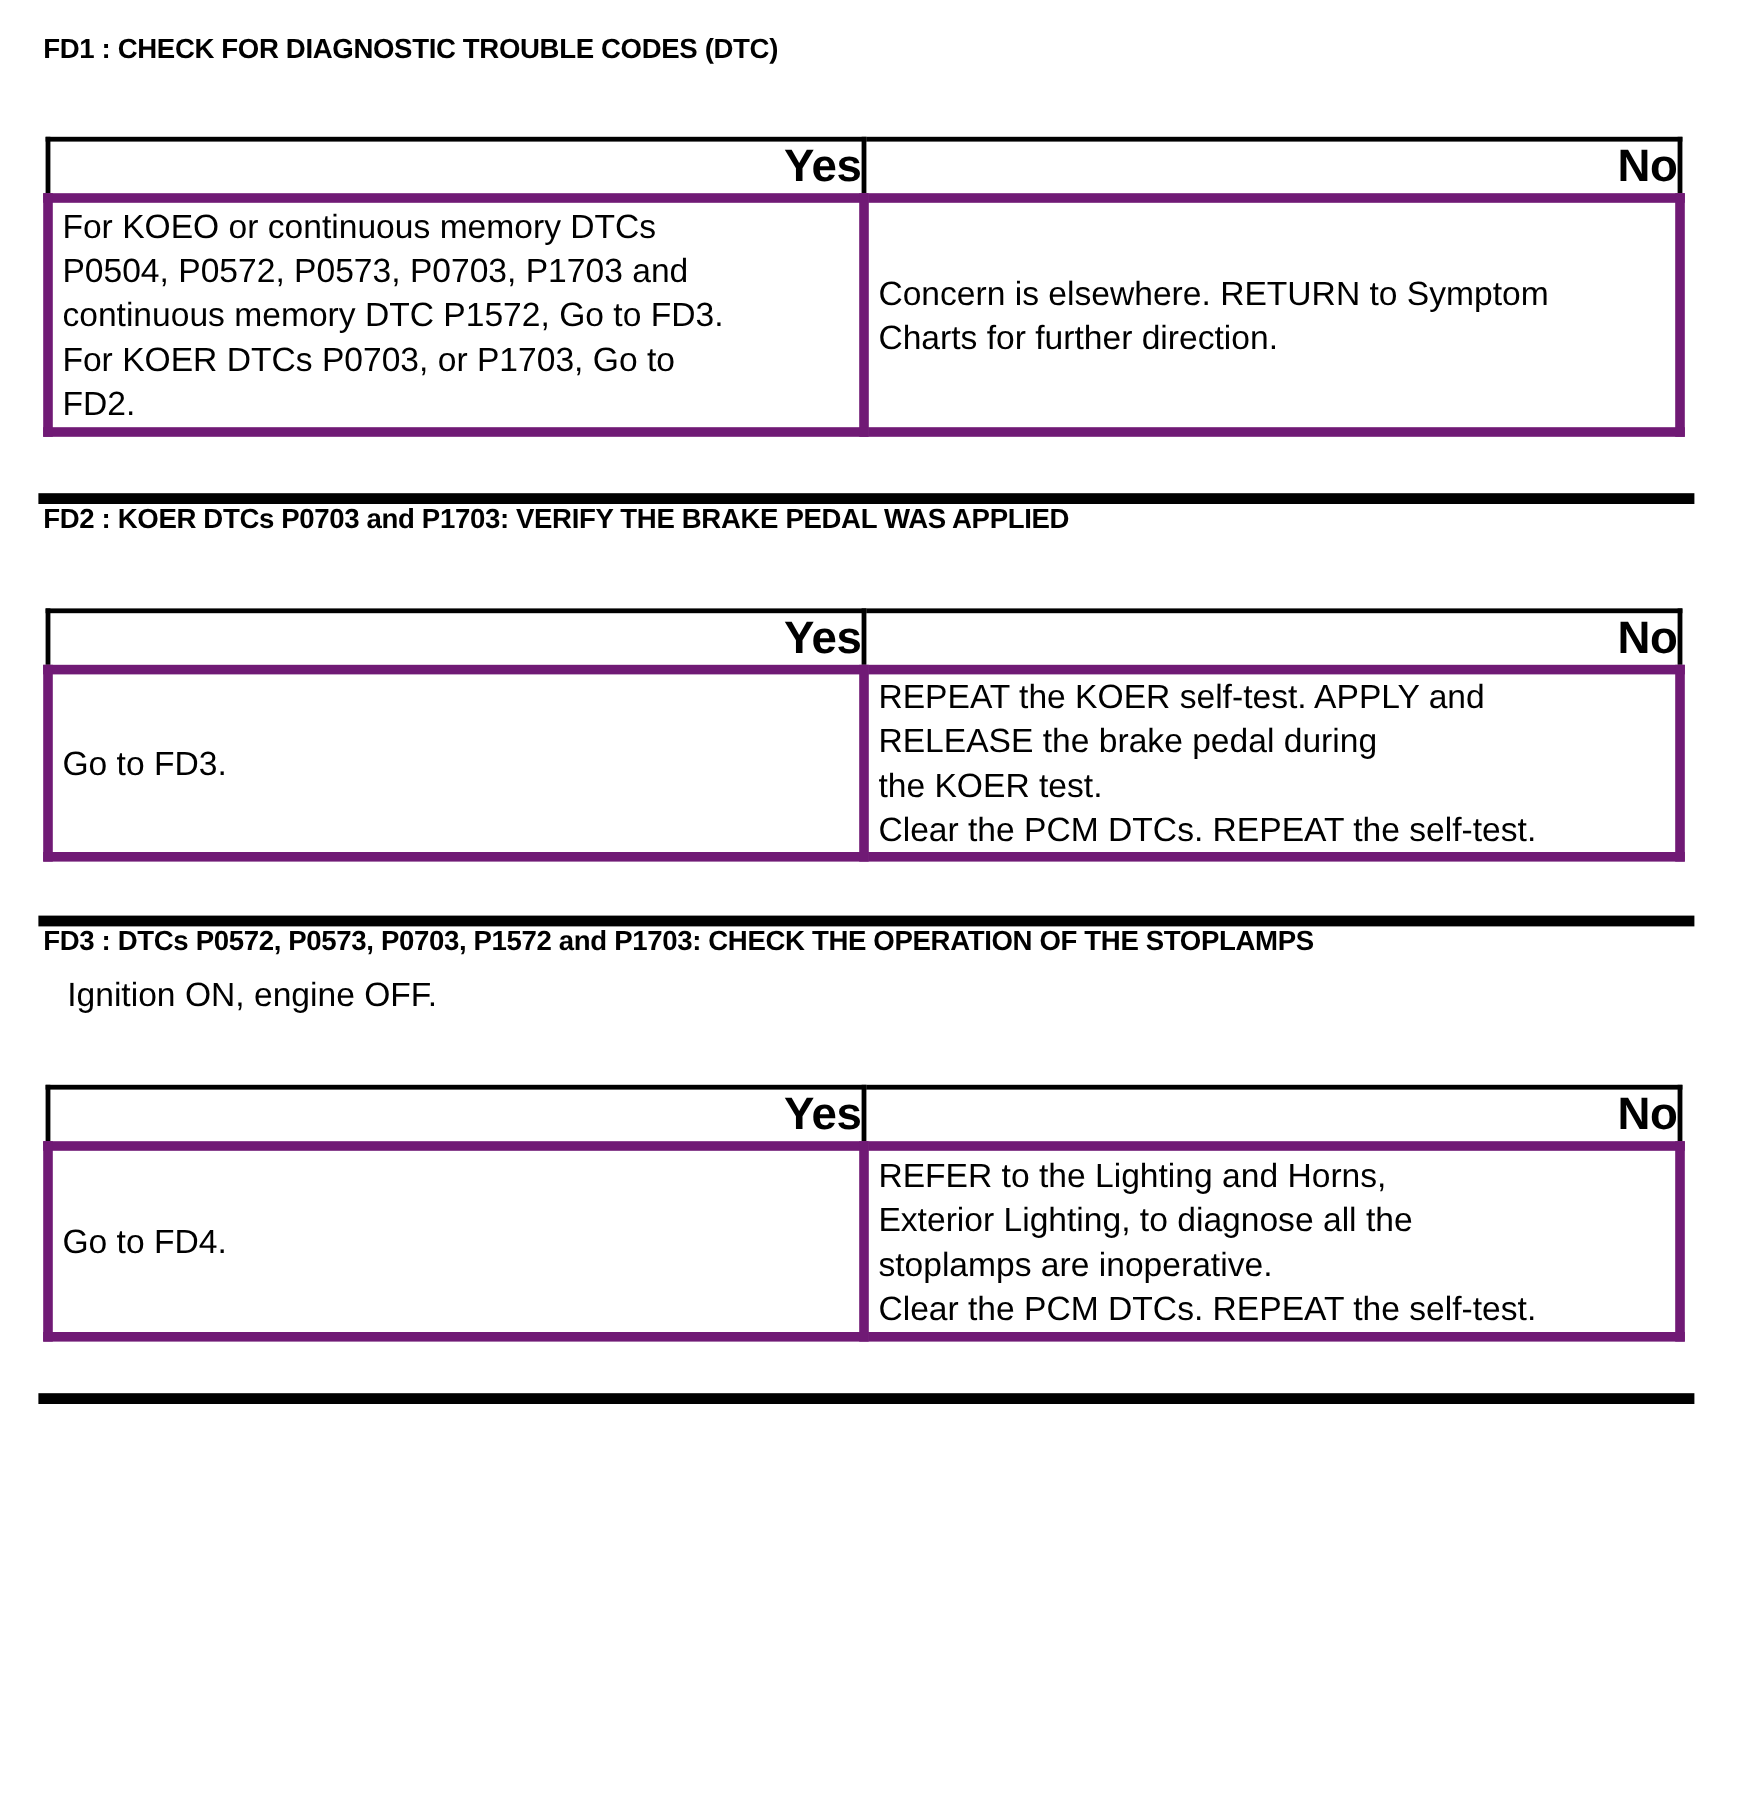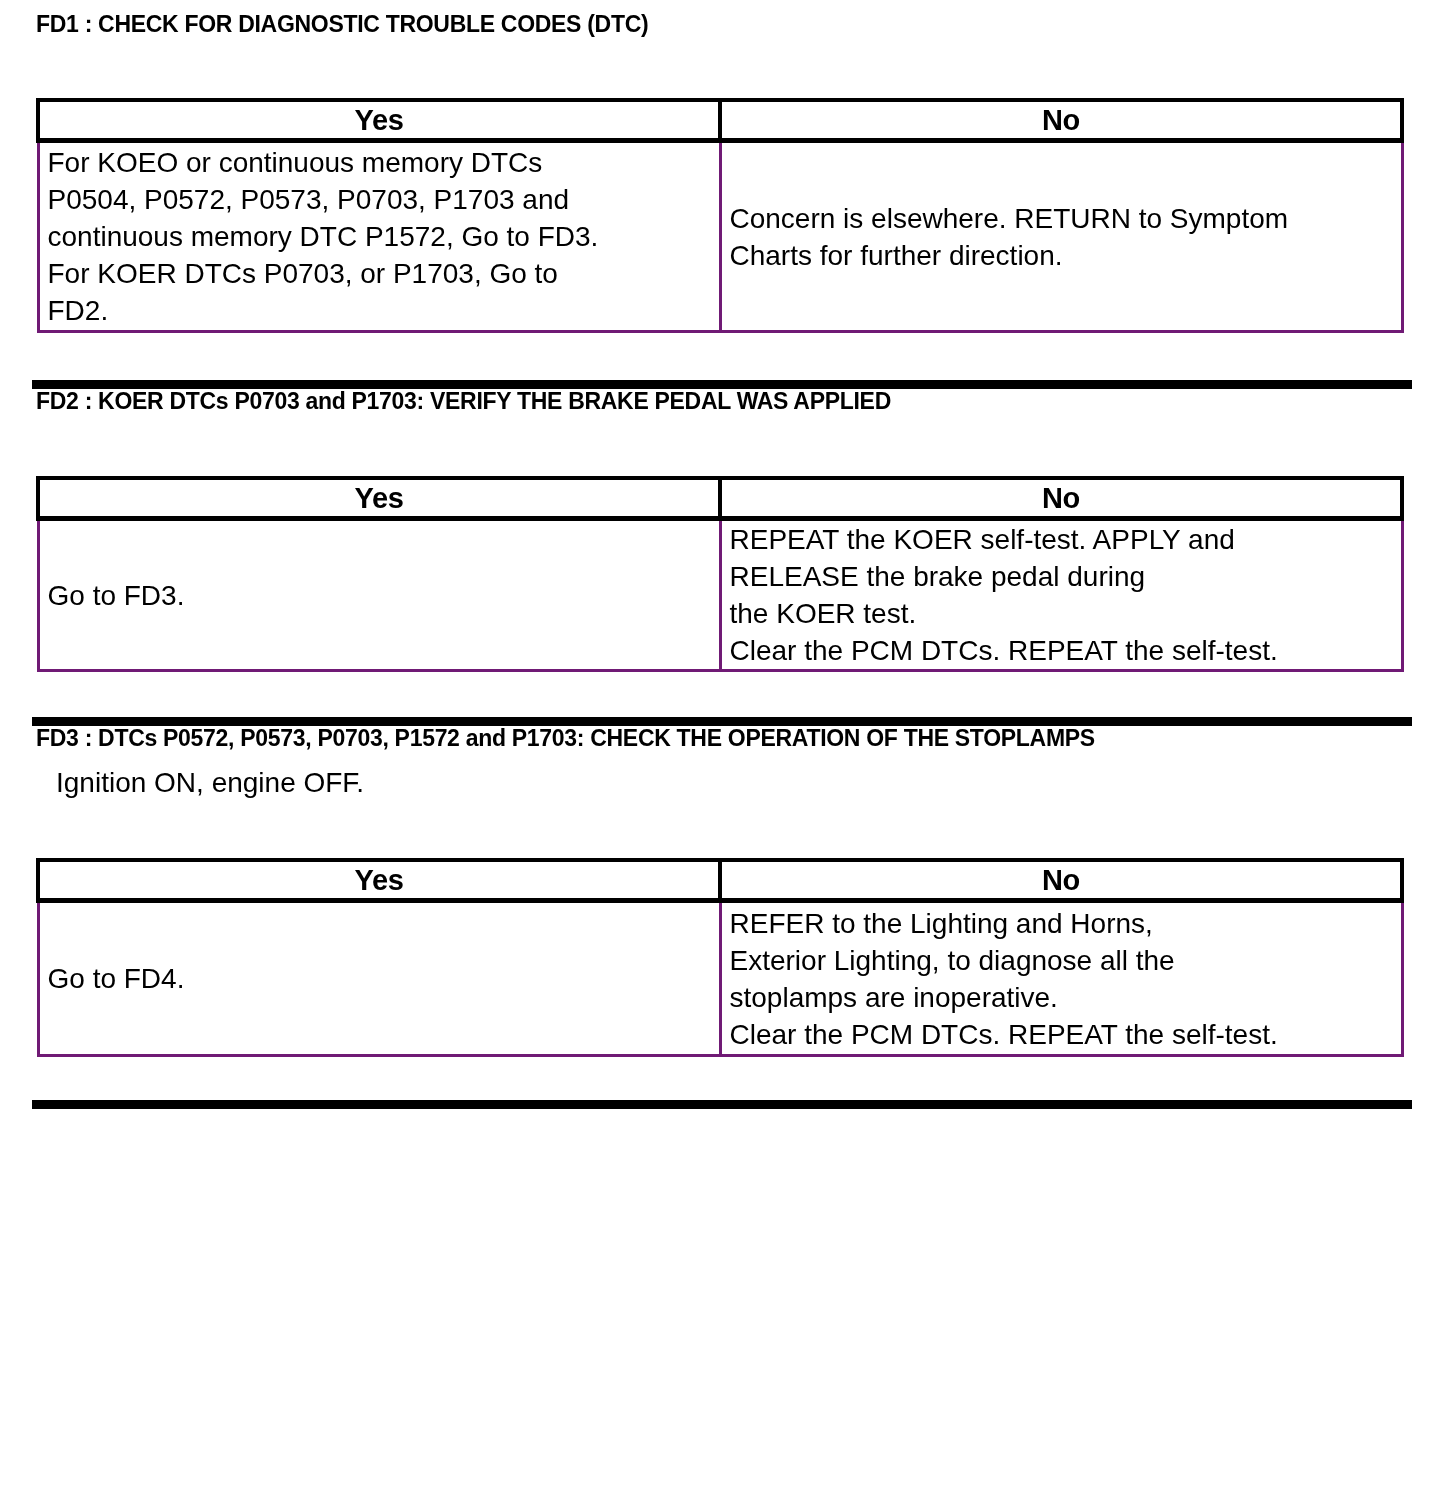--- a/index.html
+++ b/index.html
@@ -8,21 +8,21 @@
     background: #ffffff;
   }
   body {
     width: 1456px;
     height: 1500px;
     color: #000000;
     font-family: "Liberation Sans", "DejaVu Sans", sans-serif;
     overflow: hidden;
   }
   .content {
-    padding-top: 12px;
+    padding-top: 28px;
   }
   
   .ptitle {
     font-size: 23px;
     font-weight: bold;
     line-height: 24px;
     margin: 0 24px 0 36px;
     letter-spacing: -0.3px;
   }
   .mt-sep-title { }
@@ -48,29 +48,29 @@
     border-collapse: collapse;
     table-layout: fixed;
     width: 1368px;
     margin: 62px 0 0 36px;
     background: #ffffff;
   }
   .ptable th {
     border: 4px solid #000000;
     border-bottom: 5px solid #000000;
     height: 36px;
-    font-size: 29px;
+    font-size: 38px;
     font-weight: bold;
-    text-align: center;
+    text-align: right;
     vertical-align: middle;
     padding: 0;
     letter-spacing: -0.3px;
   }
   .ptable td {
-    border: 3px solid #701a75;
+    border: 8px solid #701a75;
     font-size: 28px;
     font-weight: normal;
     line-height: 37px;
     vertical-align: middle;
     padding: 0 8px;
     white-space: pre-line;
     overflow: hidden;
   }
   .t1 td { height: 187px; }
   .t2 { margin-top: 63px; }

